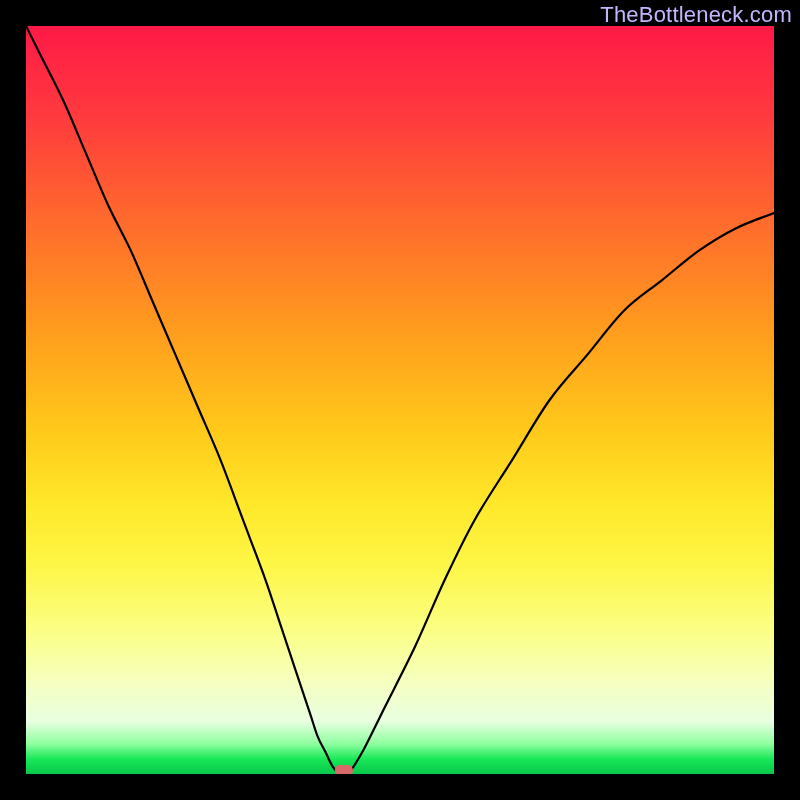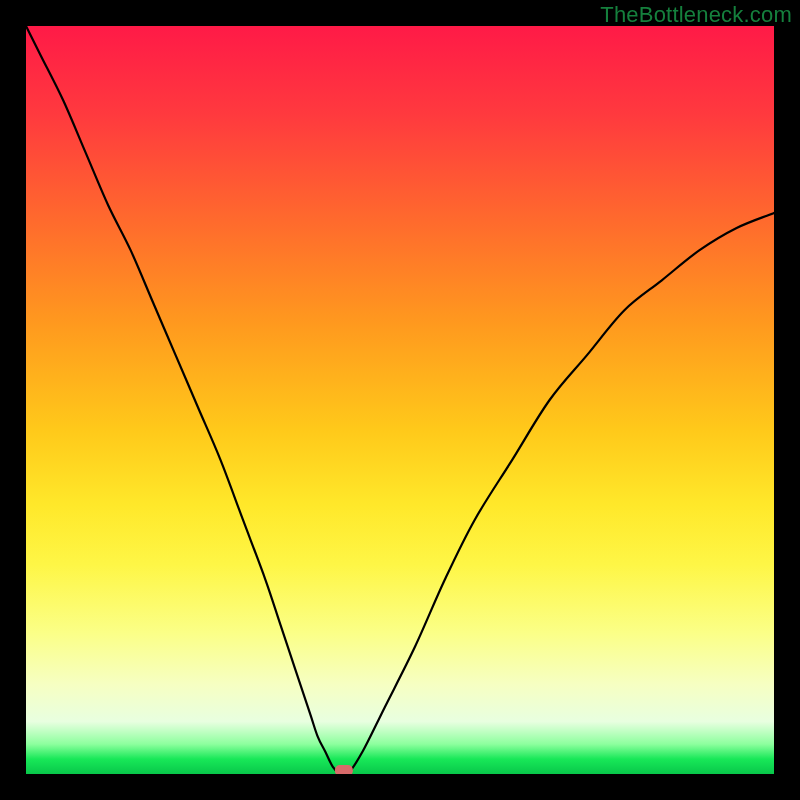--- a/index.html
+++ b/index.html
@@ -46,21 +46,21 @@
   }
   .marker {
     fill: #d86a6a;
   }
   .watermark {
     position: absolute;
     top: 2px;
     right: 8px;
     font-family: Arial, Helvetica, sans-serif;
     font-size: 22px;
-    color: #15803d;
+    color: #c4b5fd;
     letter-spacing: 0.2px;
   }
 </style>
 </head>
 <body>
 
 <div class="frame">
   <div class="watermark">TheBottleneck.com</div>
   <div class="plot-area">
     <svg class="curve-svg" viewBox="0 0 748 748" preserveAspectRatio="none">

